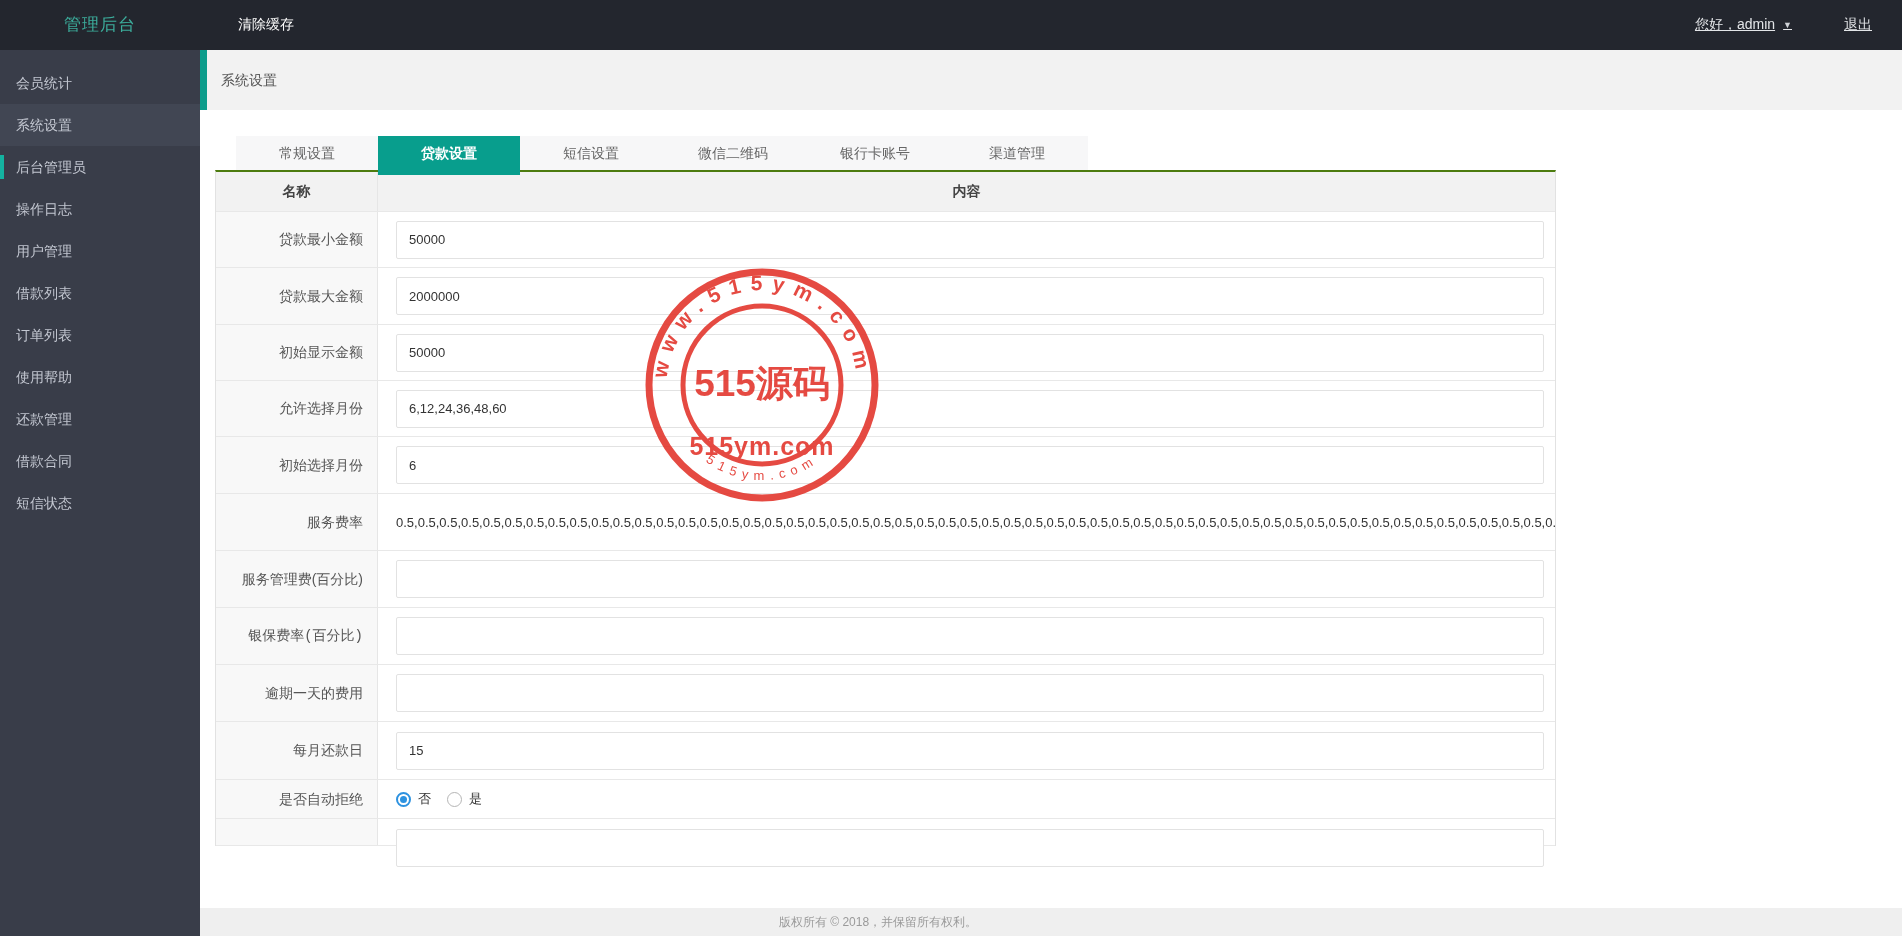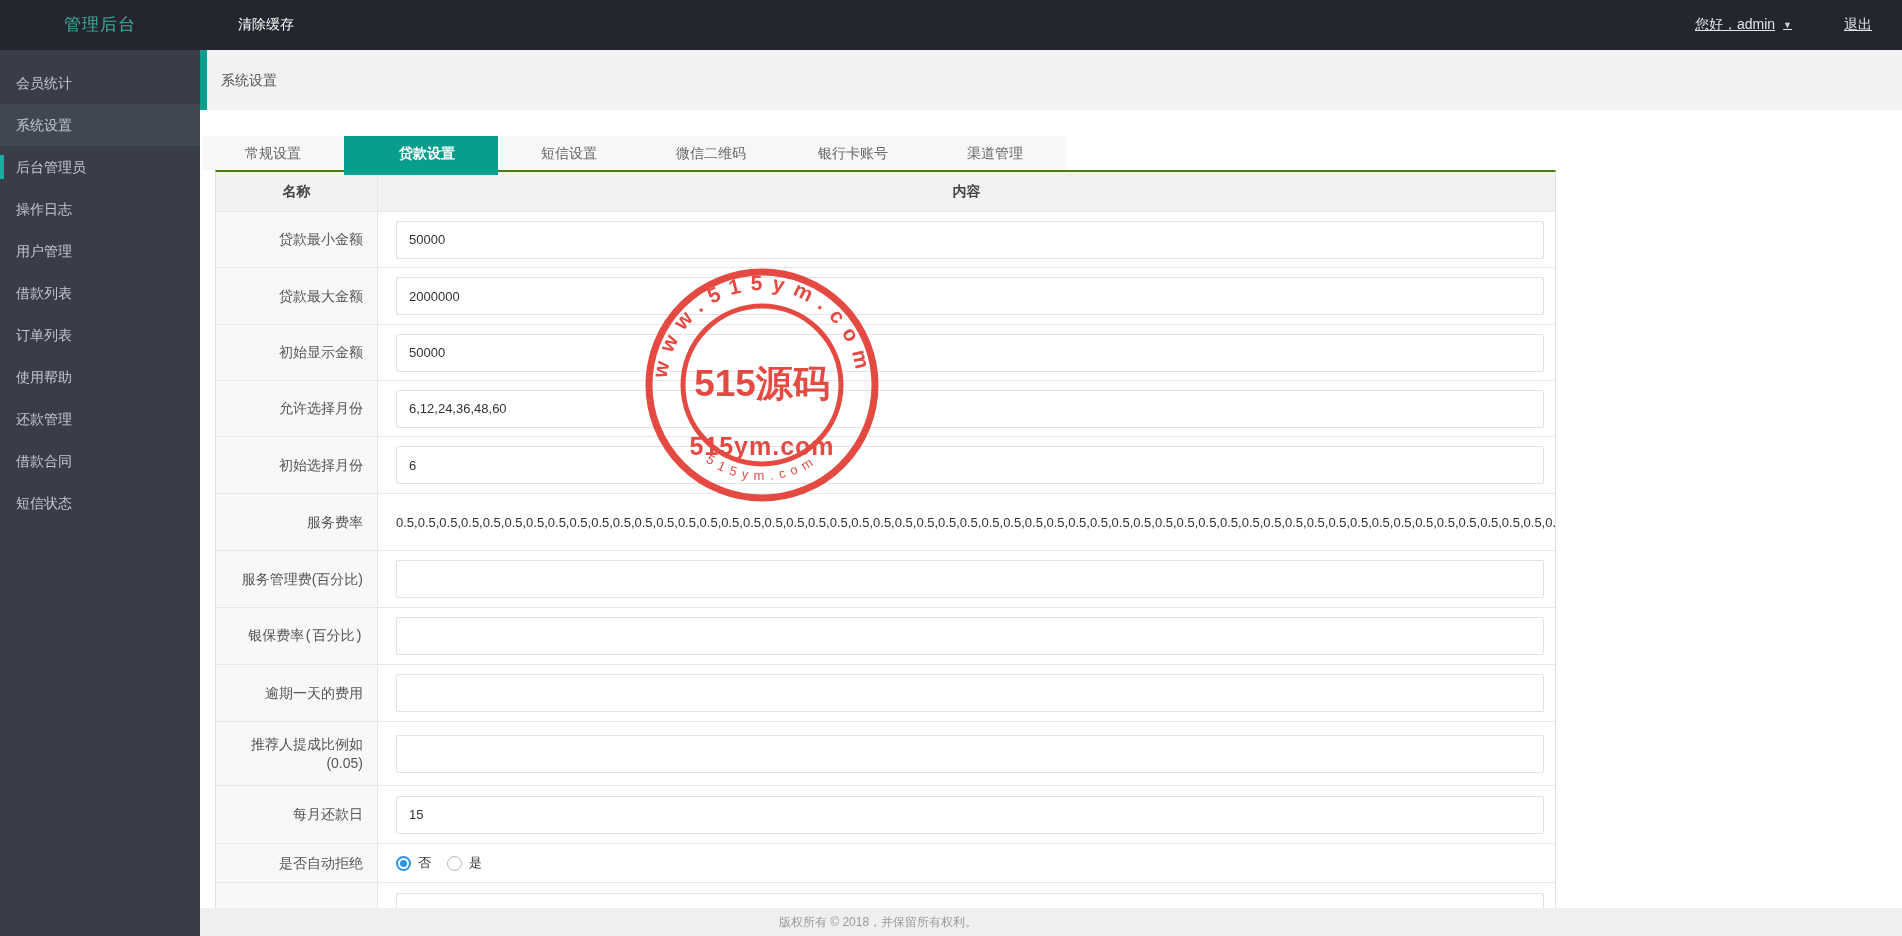--- a/index.html
+++ b/index.html
@@ -21,23 +21,23 @@
   .sidebar{position:absolute;left:0;top:50px;width:200px;height:886px;background:#393D49;z-index:9;}
   .side-nav{padding-top:12px;}
   .side-item{position:relative;height:42px;line-height:42px;padding-left:16px;color:#C3C7D1;font-size:14px;cursor:pointer;box-sizing:border-box;}
   .side-item.selected{background:#414653;}
   .side-item.accent::before{content:'';position:absolute;left:0;top:9px;width:4px;height:24px;background:#14B2A0;}
   
   .main{position:absolute;left:200px;top:50px;width:1702px;height:886px;background:#ffffff;}
   .breadcrumb{height:60px;background:#F2F2F2;border-left:7px solid #0C9C8B;line-height:60px;padding-left:14px;font-size:14px;color:#555;box-sizing:border-box;}
   .content{position:relative;width:1702px;height:798px;background:#ffffff;overflow:hidden;}
   
-  .tabs{position:absolute;left:2px;top:26px;display:flex;z-index:2;}
+  .tabs{position:absolute;left:36px;top:26px;display:flex;z-index:2;}
   .tab{width:142px;height:34px;line-height:34px;text-align:center;background:#F7F7F8;color:#666;font-size:14px;cursor:pointer;}
-  .tab.active{background:#089E8D;color:#fff;font-weight:bold;height:39px;padding-left:12px;}
+  .tab.active{background:#089E8D;color:#fff;font-weight:bold;height:39px;}
   
   .settings-table{position:absolute;left:15px;top:60px;width:1341px;border-top:2px solid #4d7c0f;border-left:1px solid #E2E2E2;border-right:1px solid #E2E2E2;box-sizing:border-box;z-index:1;}
   .t-row{display:flex;border-bottom:1px solid #E8E8E8;box-sizing:border-box;}
   .cell-label{width:162px;box-sizing:border-box;padding-right:14px;display:flex;align-items:center;justify-content:flex-end;text-align:right;background:#F8F8F8;border-right:1px solid #E6E6E6;font-size:14px;color:#555;white-space:pre-line;line-height:19px;}
   .cell-content{flex:1;display:flex;align-items:center;background:#ffffff;min-width:0;}
   .t-row.header{height:40px;background:#F2F2F2;}
   .t-row.header .cell-label{background:#F2F2F2;justify-content:center;padding-right:0;font-weight:bold;color:#444;}
   .t-row.header .cell-content{background:#F2F2F2;justify-content:center;font-weight:bold;color:#444;font-size:14px;}
   .cell-input{flex:1;margin:0 11px 0 18px;height:36px;border:1px solid #E2E2E2;border-radius:2px;padding:0 12px;font-size:13px;color:#333;background:#fff;outline:none;font-family:inherit;min-width:0;}
   .flat-text{flex:1;margin-left:18px;font-size:13px;color:#333;white-space:nowrap;overflow:hidden;min-width:0;}
@@ -151,27 +151,20 @@
           <div class="cell-content">
             <input class="cell-input" readonly="readonly" style="">
           </div>
         </div>
         <div class="t-row" style="height: 57px;">
           <div class="cell-label">逾期一天的费用</div>
           <div class="cell-content">
             <input class="cell-input" readonly="readonly" style="">
           </div>
         </div>
-        <div class="t-row" style="height: 64px;">
-          <div class="cell-label">推荐人提成比例如
-(0.05)</div>
-          <div class="cell-content">
-            <input class="cell-input" readonly="readonly" style="">
-          </div>
-        </div>
         <div class="t-row" style="height: 58px;">
           <div class="cell-label">每月还款日</div>
           <div class="cell-content">
             <input class="cell-input" readonly="readonly" value="15" style="">
           </div>
         </div>
         <div class="t-row" style="height: 39px;">
           <div class="cell-label">是否自动拒绝</div>
           <div class="cell-content">
             <div class="radio-group">

